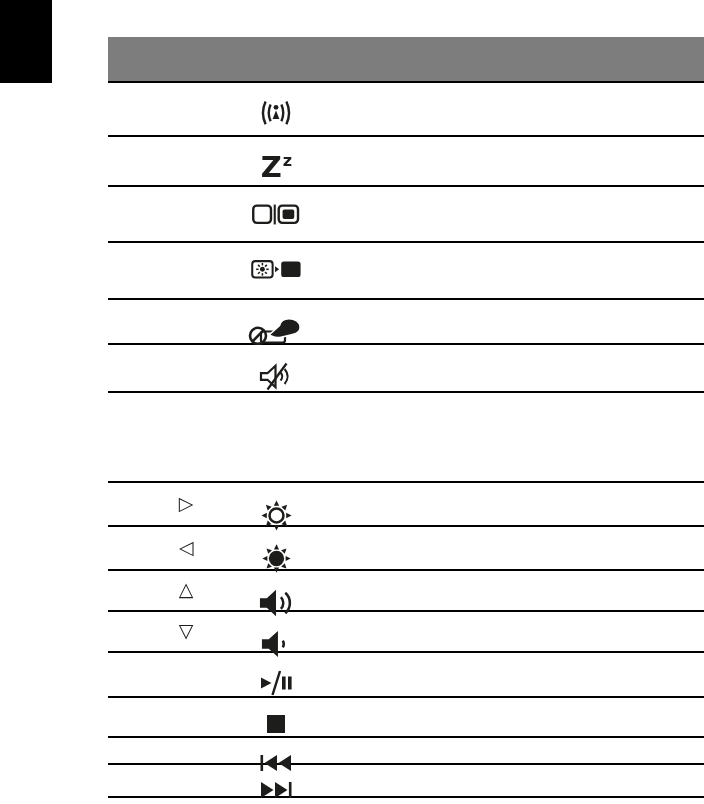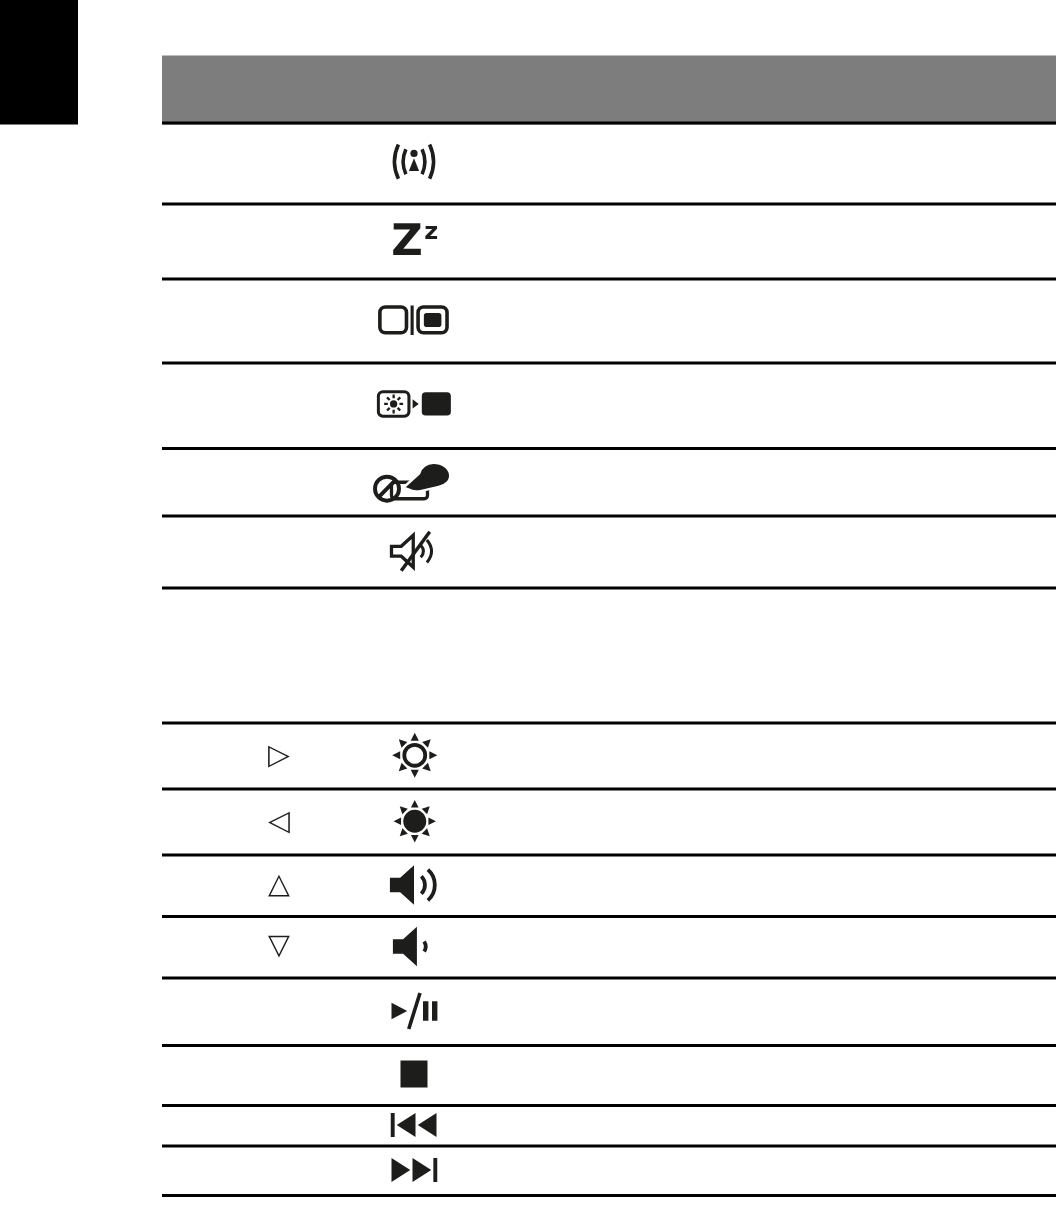--- a/index.html
+++ b/index.html
@@ -8,22 +8,22 @@
     font-family:"DejaVu Sans","Liberation Sans",sans-serif;
     color:#1d1d1b;overflow:hidden;
   }
   .lang-tab{position:absolute;left:0;top:0;width:52px;height:83px;background:#000;}
   .tbl{position:absolute;left:108px;width:596px;}
   .tbl-upper{top:37px;}
   .tbl-lower{top:481px;border-top:2px solid #000;}
   .hdr{height:44px;background:#7d7d7d;border-bottom:2px solid #000;}
   .row{position:relative;border-bottom:2px solid #000;box-sizing:border-box;}
   .icon-cell{
-    position:absolute;left:126px;top:0;bottom:2px;width:84px;
-    display:flex;align-items:center;justify-content:center;
+    position:absolute;left:126px;top:16px;bottom:2px;width:84px;
+    display:flex;justify-content:center;
   }
   .arrow-cell{
     position:absolute;left:56px;top:0;bottom:2px;width:44px;
     display:flex;align-items:center;justify-content:center;
     font-size:19px;color:#1d1d1b;line-height:1;
   }
   .sleep-glyph{font-weight:bold;color:#1d1d1b;line-height:1;letter-spacing:0;}
   .sleep-glyph .zmain{font-size:29px;}
   .sleep-glyph .zsup{font-size:16px;position:relative;top:-11px;left:1px;}
   svg{display:block;}

